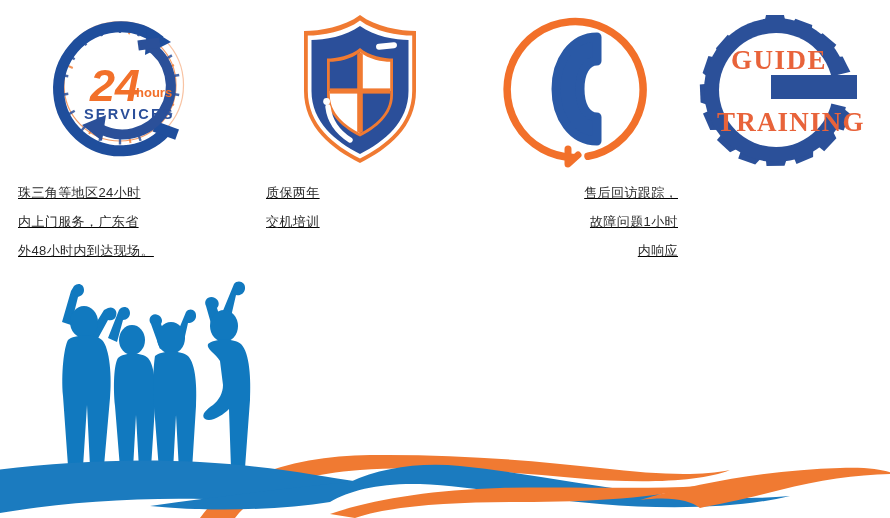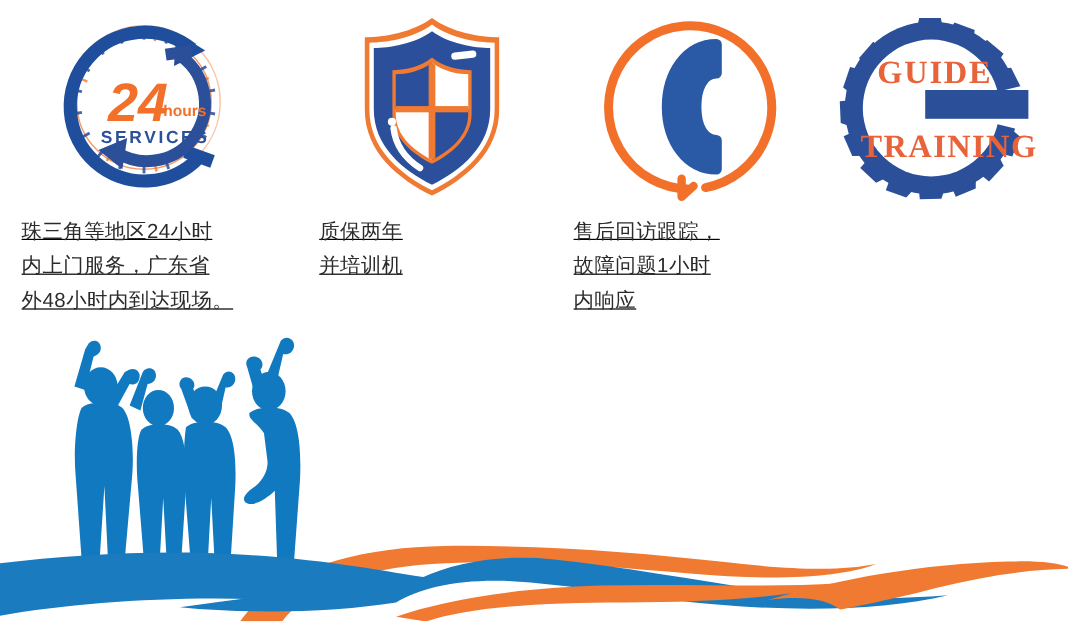--- a/index.html
+++ b/index.html
@@ -49,29 +49,29 @@
     align-items: center;
     justify-content: flex-start;
   }
   .icon-1 { padding-left: 34px; }
   .icon-2 { padding-left: 44px; }
   .icon-3 { padding-left: 28px; }
   .icon-4 { padding-left: 20px; text-align: right; }
 
   .caption {
     color: #2b2b2b;
-    font-size: 17px;
+    font-size: 13px;
     line-height: 29px;
     letter-spacing: 0.4px;
     white-space: pre-line;
     font-family: "Liberation Sans", "DejaVu Sans", sans-serif;
   }
   .cap-1 { padding-left: 8px; width: 215px; }
   .cap-2 { padding-left: 16px; width: 200px; }
-  .cap-3 { padding-left: 8px; width: 200px; }
+  .cap-3 { padding-left: 8px; width: 200px; text-align: right; }
   .cap-4 { padding-left: 6px; width: 210px; }
 
   
   .people {
     position: absolute;
     left: 26px;
     top: 278px;
     width: 300px;
     height: 215px;
   }
@@ -183,21 +183,21 @@
             <rect x="30" y="79.4" width="76" height="5.2" fill="#F07A32"></rect>
           </g>
 
           <rect x="82" y="34" width="21" height="6" rx="3" fill="#FFFFFF" transform="rotate(-6 92 37)"></rect>
 
           <path d="M34 98 C 36 114, 45 124, 56 131" fill="none" stroke="#FFFFFF" stroke-width="5.4" stroke-linecap="round"></path>
           <circle cx="32.6" cy="92.5" r="3.4" fill="#FFFFFF"></circle>
         </svg>
       </div>
       <div class="caption cap-2">质保两年
-并培训机</div>
+交机培训</div>
     </div>
 
     <div class="feature feature-3">
       <div class="icon-wrap icon-3">
         <svg width="160" height="160" viewBox="0 0 160 160">
 
           <path d="M 75 148.5 A 68 68 0 1 1 90 147.3" fill="none" stroke="#F2702A" stroke-width="7.5" stroke-linecap="round"></path>
           <path d="M 70 140 L 70 155 L 80 146" fill="none" stroke="#F2702A" stroke-width="7" stroke-linecap="round" stroke-linejoin="round"></path>
 
           <path d="M 99 28 C 74 28, 58 52, 58 80 C 58 108, 74 132, 99 132 L 99 108 C 88 108, 82 96, 82 80 C 82 64, 88 52, 99 52 Z" fill="#2A59A6" stroke="#2A59A6" stroke-width="9" stroke-linejoin="round"></path>

